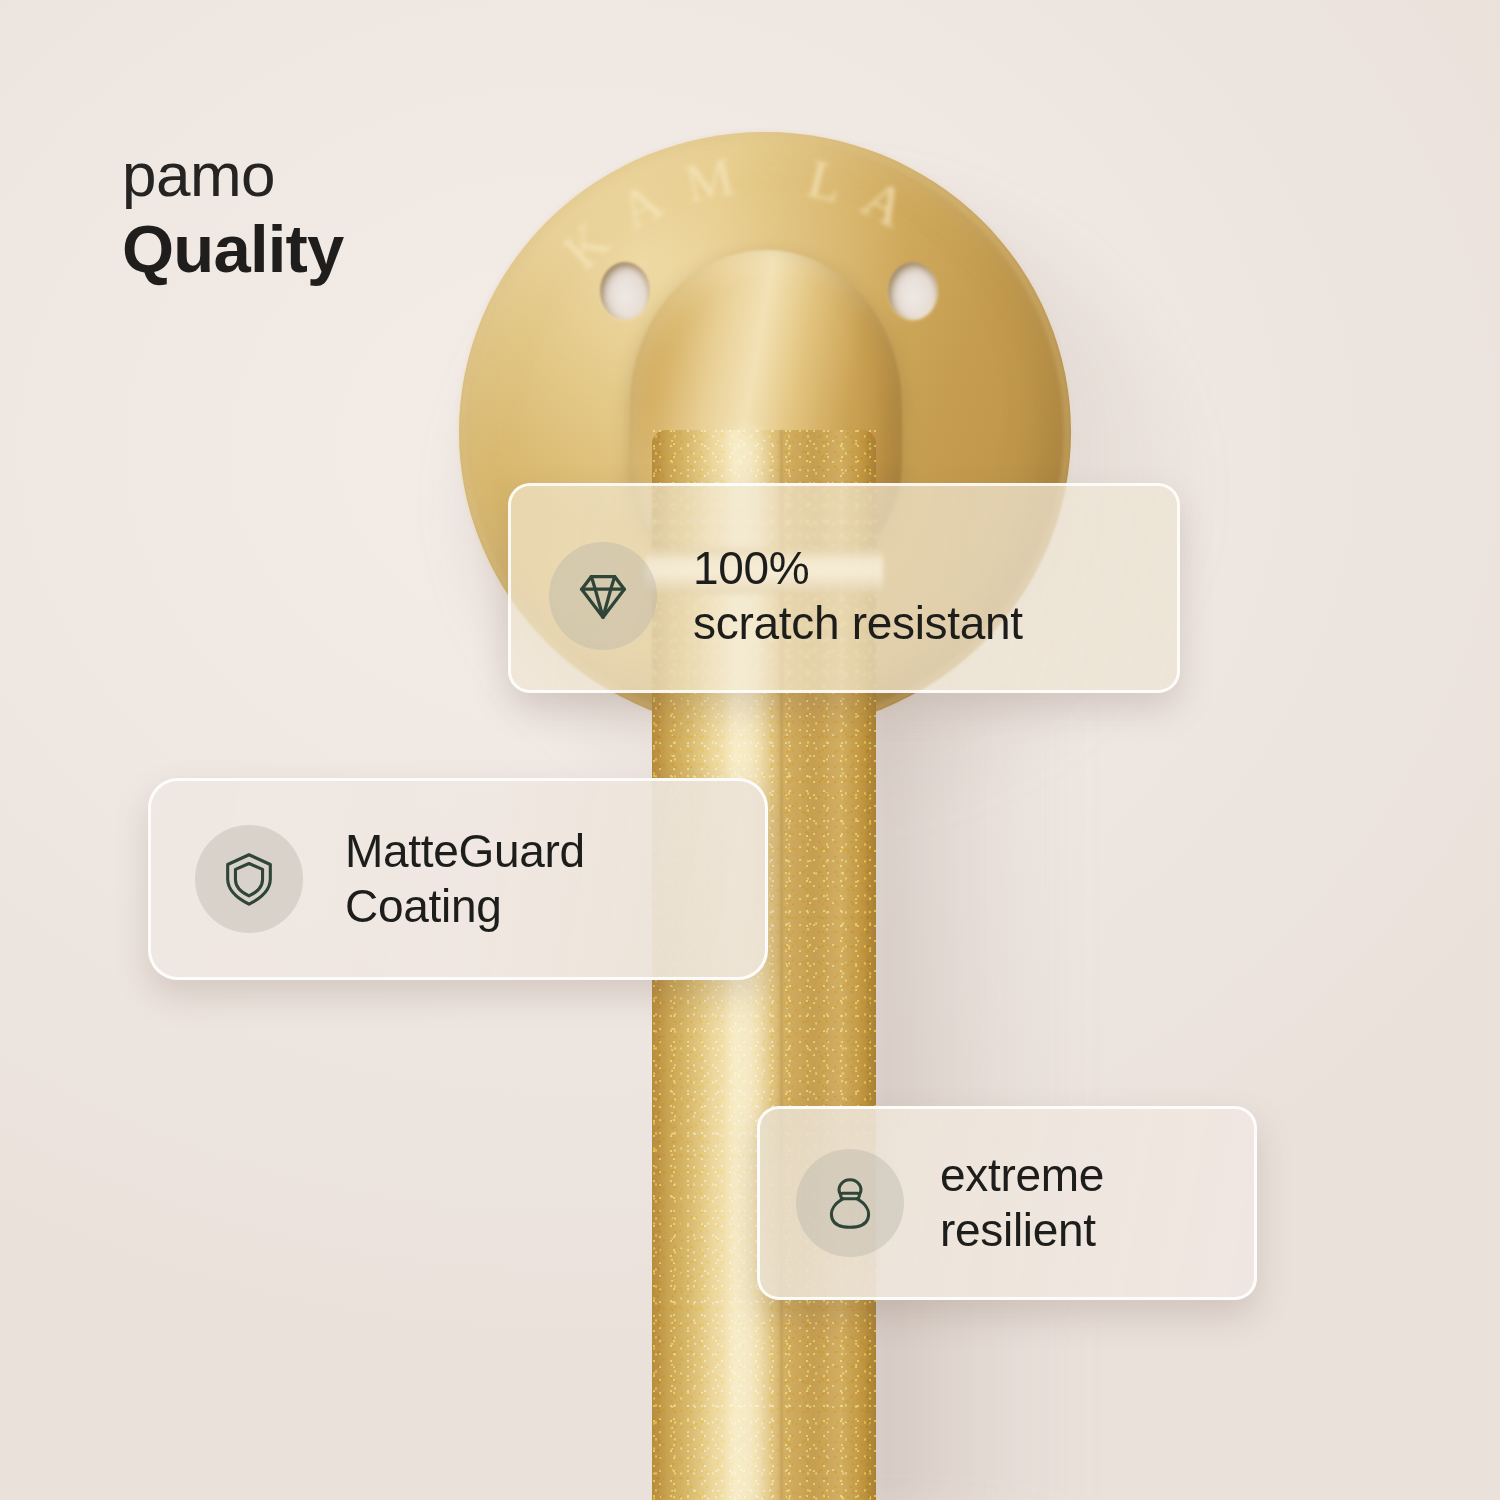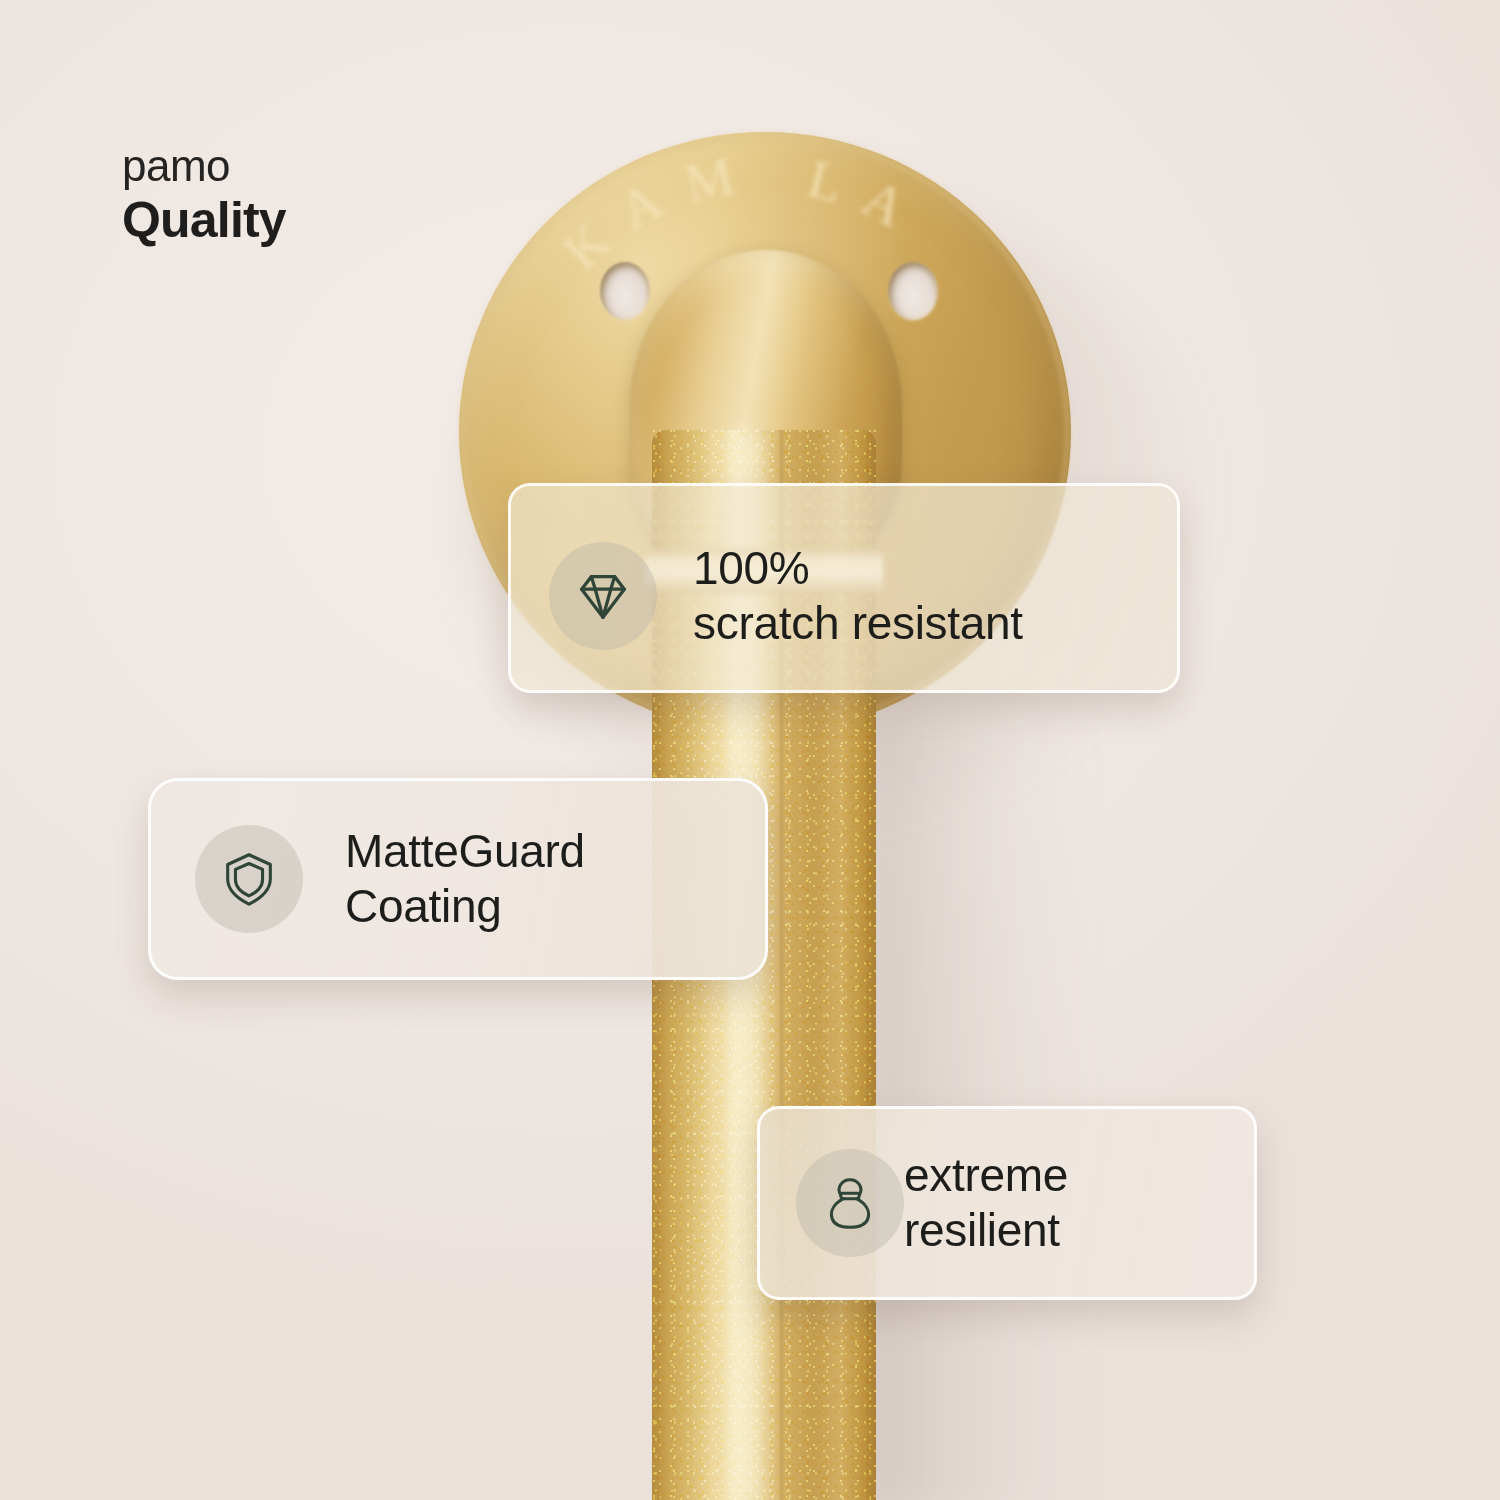--- a/index.html
+++ b/index.html
@@ -226,28 +226,28 @@
   }
 
   
   #brand {
     position: absolute;
     left: 122px;
     top: 142px;
     z-index: 6;
   }
   #brand .line1 {
-    font-size: 44px;
+    font-size: 62px;
     font-weight: 300;
     color: #262422;
     letter-spacing: -0.5px;
     line-height: 1.08;
   }
   #brand .line2 {
-    font-size: 50px;
+    font-size: 67px;
     font-weight: 700;
     color: #201e1c;
     letter-spacing: -0.8px;
     line-height: 1.12;
     margin-top: 2px;
   }
 
   
   .badge {
     position: absolute;
@@ -336,21 +336,21 @@
     left: 757px;
     top: 1106px;
     width: 494px;
     height: 188px;
     background: linear-gradient(100deg,
       rgba(232, 222, 203, 0.86) 0%,
       rgba(238, 229, 219, 0.94) 30%,
       rgba(240, 231, 226, 0.97) 100%);
   }
   #badge-resilient .inner { padding: 0 26px 0 36px; }
-  #badge-resilient .badge-label { }
+  #badge-resilient .badge-label { margin-left: 36px; }
 </style>
 </head>
 <body>
 
 <div id="stage">
 
   <div id="product">
 
     <div class="wall-shadow"></div>
     <div class="shaft-shadow"></div>

